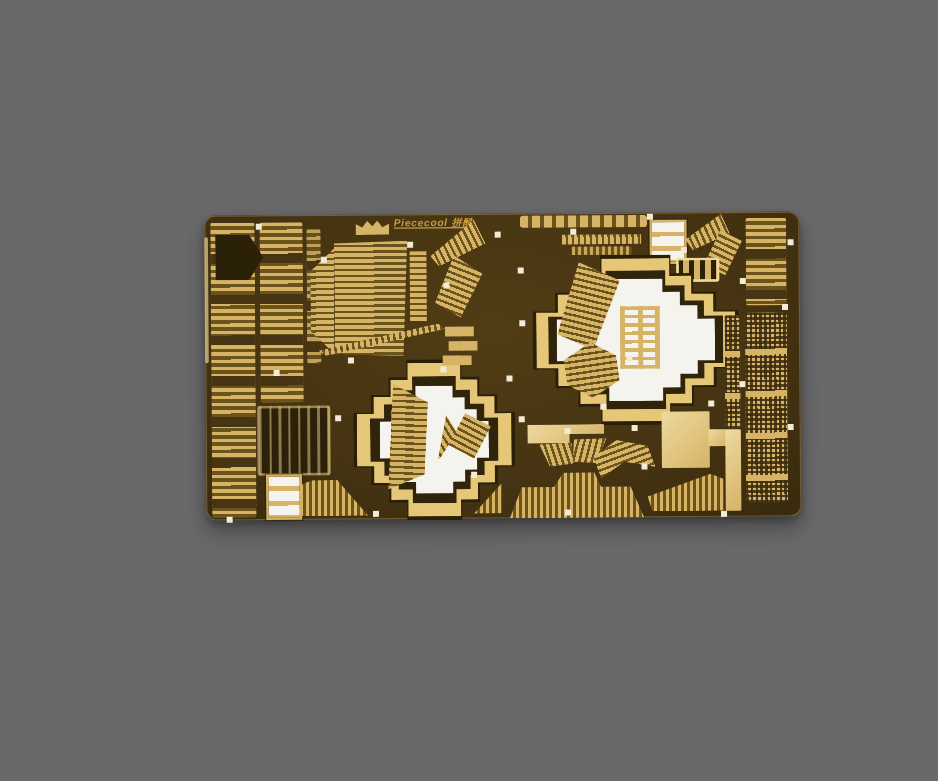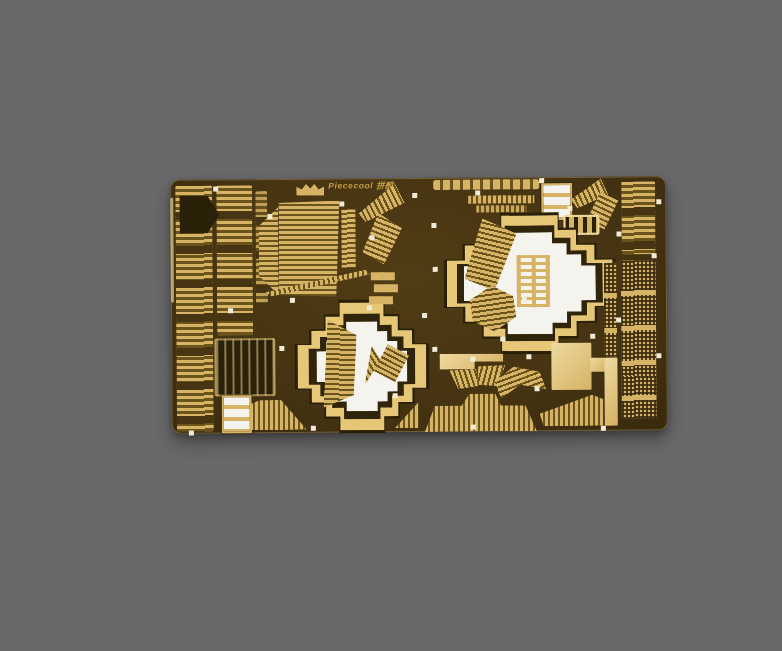--- a/index.html
+++ b/index.html
@@ -36,21 +36,21 @@
     radial-gradient(circle at 75% 50%, var(--gold,#d6b365) 40%, rgba(0,0,0,0) 43%);}
   .ladder-asm{background-image:
     linear-gradient(var(--gold,#d6b365),var(--gold,#d6b365)),
     linear-gradient(var(--gold,#d6b365),var(--gold,#d6b365)),
     linear-gradient(var(--gold,#d6b365),var(--gold,#d6b365)),
     repeating-linear-gradient(180deg, var(--gold,#d6b365) 0 3px, rgba(0,0,0,0) 3px 7px);
     background-size:4px 100%,4px 100%,4px 100%,100% 100%;
     background-position:0 0,50% 0,100% 0,0 0;
     background-repeat:no-repeat,no-repeat,no-repeat,repeat;}
   .stepcross{position:absolute;clip-path:polygon(33% 0,67% 0,67% 11%,78% 11%,78% 22%,89% 22%,89% 33%,100% 33%,100% 67%,89% 67%,89% 78%,78% 78%,78% 89%,67% 89%,67% 100%,33% 100%,33% 89%,22% 89%,22% 78%,11% 78%,11% 67%,0 67%,0 33%,11% 33%,11% 22%,22% 22%,22% 11%,33% 11%);}
-  .brand{color:#c39c44;font-size:8.5px;font-style:italic;font-weight:bold;letter-spacing:.6px;white-space:nowrap;}
+  .brand{color:#c39c44;font-size:8.5px;font-style:italic;font-weight:bold;letter-spacing:.6px;white-space:nowrap;text-decoration:underline;}
   .crown{background:var(--gold,#d6b365);
     clip-path:polygon(0 100%,0 30%,20% 52%,35% 10%,50% 45%,65% 10%,80% 52%,100% 30%,100% 100%);}
 </style>
 </head>
 <body>
 
 <div class="stage">
   <div class="sheet">
 
     <div class="p" style="left:0;top:18px;width:3px;height:105px;background:#e9d292;opacity:.7;border-radius:2px;"></div>

